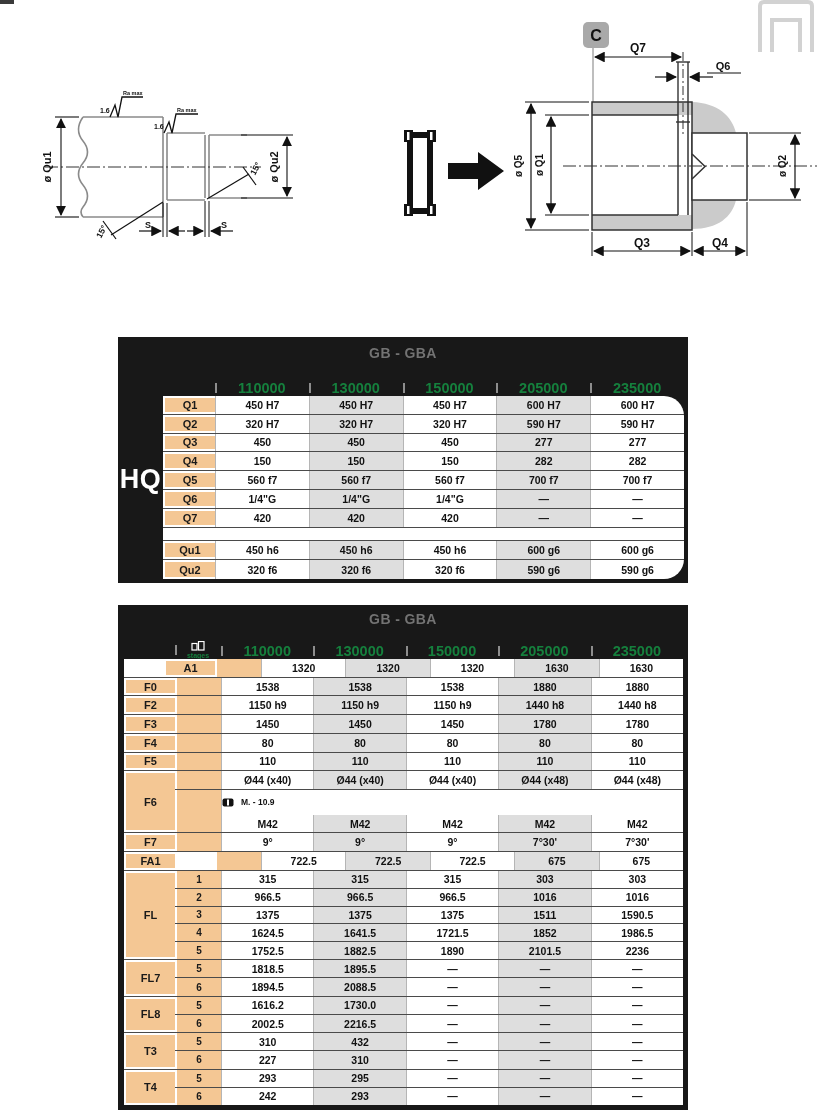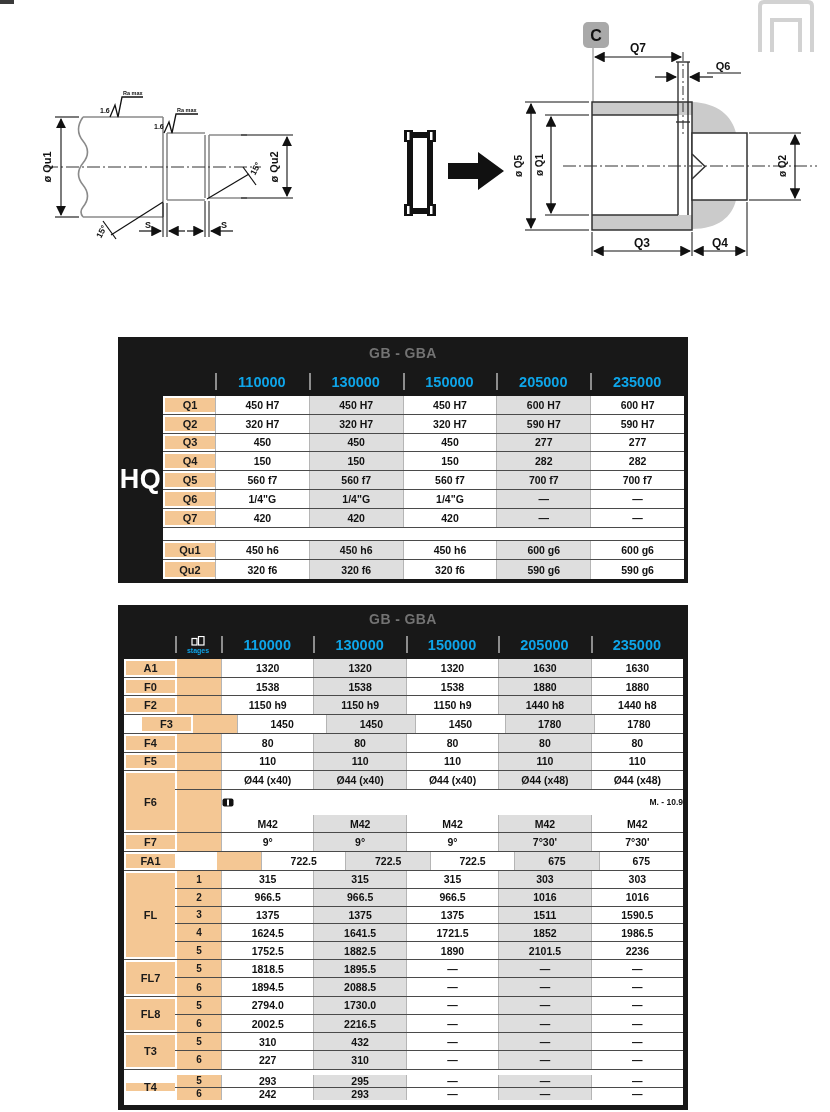--- a/index.html
+++ b/index.html
@@ -2,37 +2,37 @@
 <html><head>
 <meta charset="utf-8">
 <style>
   html,body{margin:0;padding:0;}
   body{width:830px;height:1112px;position:relative;background:#fff;
        font-family:"Liberation Sans",sans-serif;overflow:hidden;}
   .abs{position:absolute;}
   
   .tbl{position:absolute;background:#181818;box-sizing:border-box;}
   .ghdr{color:#737373;font-weight:700;font-size:14px;text-align:center;letter-spacing:.4px;}
-  .chdr{display:flex;color:#0ea5e9;font-weight:700;font-size:14.5px;box-sizing:border-box;}
+  .chdr{display:flex;color:#15803d;font-weight:700;font-size:14.5px;box-sizing:border-box;align-items:flex-end;}
   .hc{flex:1;display:flex;align-items:center;justify-content:center;position:relative;}
   .hc.sep::before{content:"";position:absolute;left:0;top:20%;height:60%;width:2px;background:#8d8d8d;}
   .hcstages{flex:0 0 46px;flex-direction:column;line-height:1;}
   .tb{position:absolute;background:#fff;display:flex;flex-direction:column;}
   .trow{display:flex;box-sizing:border-box;}
   .lblcell{background:#f4c794;font-weight:700;font-size:11px;display:flex;align-items:center;
            justify-content:center;box-shadow:inset 0 2px 0 #fff,inset 0 -2px 0 #fff;
            border-left:2px solid #fff;box-sizing:border-box;color:#1a1a1a;}
   .stagecell{flex:0 0 46px;background:#f4c794;font-weight:700;font-size:10px;display:flex;
              align-items:center;justify-content:center;border-left:2px solid #fff;box-sizing:border-box;color:#1a1a1a;}
   .cell{flex:1;display:flex;align-items:center;justify-content:center;font-weight:700;
         font-size:10.5px;border-left:1px solid #b5b5b5;box-sizing:border-box;color:#111;}
   .cell.g{background:#dedede;}
   .t2grp{display:flex;box-sizing:border-box;}
   .t2grp .rows{flex:1;display:flex;flex-direction:column;}
-  .merged{flex:1;display:flex;align-items:center;justify-content:space-between;gap:7px;
+  .merged{flex:1;display:flex;align-items:center;justify-content:flex-start;gap:7px;
           font-weight:700;font-size:8.5px;border-left:1px solid #b5b5b5;color:#111;}
   .sidelabel{position:absolute;display:flex;align-items:center;justify-content:center;
              color:#fff;font-weight:700;font-size:27px;letter-spacing:.5px;}
   svg text{fill:#111;}
 </style>
 </head>
 <body>
 
 <div class="abs" style="left:0;top:0;width:14px;height:4px;background:#3a3a3a;"></div>
 
@@ -225,21 +225,21 @@
 <div class="tbl" style="left:118px;top:337px;width:570px;height:246px;">
   <div class="ghdr" style="height:30px;line-height:33px;">GB - GBA</div>
   <div class="chdr" style="height:29px;padding-right:4px;">
     <div style="width:97px;"></div>
     <div class="hc sep">110000</div>
     <div class="hc sep">130000</div>
     <div class="hc sep">150000</div>
     <div class="hc sep">205000</div>
     <div class="hc sep">235000</div>
   </div>
-  <div class="tb" style="left:45px;top:59px;right:4px;bottom:4px;">
+  <div class="tb" style="left:45px;top:59px;right:4px;bottom:4px;border-radius:20px;">
       <div class="trow" style="flex: 1 1 0%;">
         <div class="lblcell" style="width: 52px; flex: 0 0 52px;">Q1</div>
         <div class="cell">450 H7</div>
         <div class="cell g">450 H7</div>
         <div class="cell">450 H7</div>
         <div class="cell g">600 H7</div>
         <div class="cell">600 H7</div>
       </div>
       <div class="trow" style="flex: 1 1 0%; border-top: 1px solid rgb(74, 74, 74);">
         <div class="lblcell" style="width: 52px; flex: 0 0 52px;">Q2</div>
@@ -322,21 +322,21 @@
       <span style="font-size:7px;margin-top:1px;">stages</span>
     </div>
     <div class="hc sep">110000</div>
     <div class="hc sep">130000</div>
     <div class="hc sep">150000</div>
     <div class="hc sep">205000</div>
     <div class="hc sep">235000</div>
   </div>
   <div class="tb" style="left:6px;top:54px;right:5px;bottom:5px;">
       <div class="t2grp" style="flex: 1 1 0%;">
-        <div class="lblcell" style="flex: 0 0 51px;">A1</div>
+        <div class="lblcell" style="flex: 0 0 51px; margin-left: 40px;">A1</div>
         <div class="rows">
           <div class="trow" style="flex: 1 1 0%;">
             <div class="stagecell"></div>
             <div class="cell">1320</div>
             <div class="cell g">1320</div>
             <div class="cell">1320</div>
             <div class="cell g">1630</div>
             <div class="cell">1630</div>
           </div>
         </div>
@@ -361,21 +361,21 @@
             <div class="stagecell"></div>
             <div class="cell">1150 h9</div>
             <div class="cell g">1150 h9</div>
             <div class="cell">1150 h9</div>
             <div class="cell g">1440 h8</div>
             <div class="cell">1440 h8</div>
           </div>
         </div>
       </div>
       <div class="t2grp" style="flex: 1 1 0%; border-top: 1px solid rgb(74, 74, 74);">
-        <div class="lblcell" style="flex: 0 0 51px; margin-left: 16px;">F3</div>
+        <div class="lblcell" style="flex: 0 0 51px;">F3</div>
         <div class="rows">
           <div class="trow" style="flex: 1 1 0%;">
             <div class="stagecell"></div>
             <div class="cell">1450</div>
             <div class="cell g">1450</div>
             <div class="cell">1450</div>
             <div class="cell g">1780</div>
             <div class="cell">1780</div>
           </div>
         </div>
@@ -527,21 +527,21 @@
             <div class="cell g">—</div>
             <div class="cell">—</div>
           </div>
         </div>
       </div>
       <div class="t2grp" style="flex: 2 1 0%; border-top: 1px solid rgb(74, 74, 74);">
         <div class="lblcell" style="flex: 0 0 51px;">FL8</div>
         <div class="rows">
           <div class="trow" style="flex: 1 1 0%;">
             <div class="stagecell">5</div>
-            <div class="cell">2794.0</div>
+            <div class="cell">1616.2</div>
             <div class="cell g">1730.0</div>
             <div class="cell">—</div>
             <div class="cell g">—</div>
             <div class="cell">—</div>
           </div>
           <div class="trow" style="flex: 1 1 0%; border-top: 1px solid rgb(74, 74, 74);">
             <div class="stagecell">6</div>
             <div class="cell">2002.5</div>
             <div class="cell g">2216.5</div>
             <div class="cell">—</div>
@@ -564,21 +564,21 @@
           <div class="trow" style="flex: 1 1 0%; border-top: 1px solid rgb(74, 74, 74);">
             <div class="stagecell">6</div>
             <div class="cell">227</div>
             <div class="cell g">310</div>
             <div class="cell">—</div>
             <div class="cell g">—</div>
             <div class="cell">—</div>
           </div>
         </div>
       </div>
-      <div class="t2grp" style="flex: 2 1 0%; border-top: 1px solid rgb(74, 74, 74); align-items: center;">
+      <div class="t2grp" style="flex: 2 1 0%; border-top: 1px solid rgb(74, 74, 74);">
         <div class="lblcell" style="flex: 0 0 51px;">T4</div>
         <div class="rows">
           <div class="trow" style="flex: 1 1 0%;">
             <div class="stagecell">5</div>
             <div class="cell">293</div>
             <div class="cell g">295</div>
             <div class="cell">—</div>
             <div class="cell g">—</div>
             <div class="cell">—</div>
           </div>

